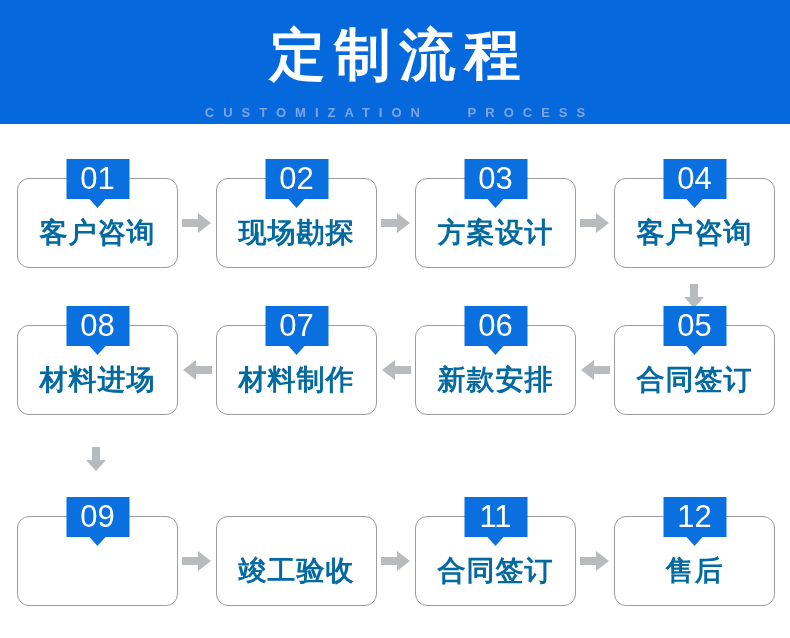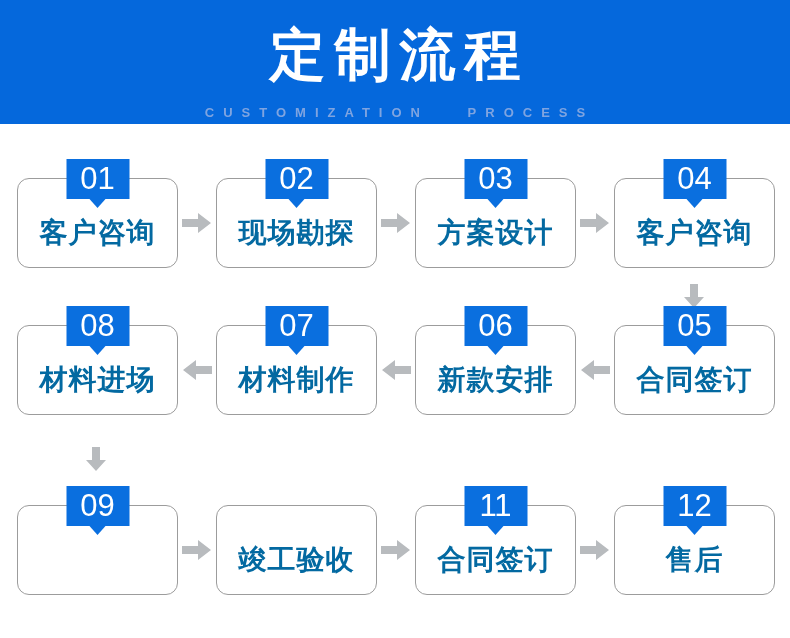--- a/index.html
+++ b/index.html
@@ -40,21 +40,21 @@
     word-spacing: 26px;
     text-indent: 9px;
   }
 
   
   .flow { position: relative; width: 680px; height: 514px; border-radius: 10px; }
 
   .row { position: absolute; left: 17px; display: flex; align-items: center; }
   .row-1 { top: 54px; }
   .row-2 { top: 201px; }
-  .row-3 { top: 381px; }
+  .row-3 { top: 392px; }
 
   .step {
     position: relative;
     width: 161px;
     height: 90px;
     box-sizing: border-box;
     background: #ffffff;
     border: 1px solid #9C9C9C;
     border-radius: 12px;
     display: flex;

